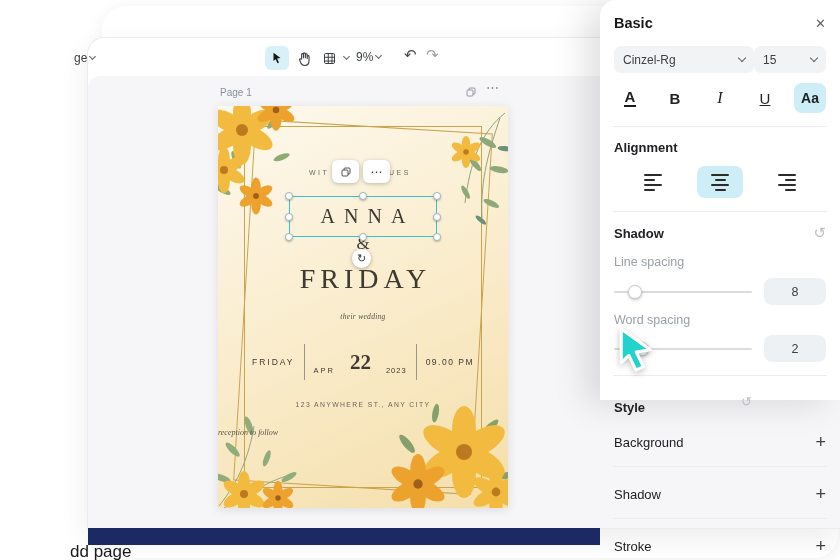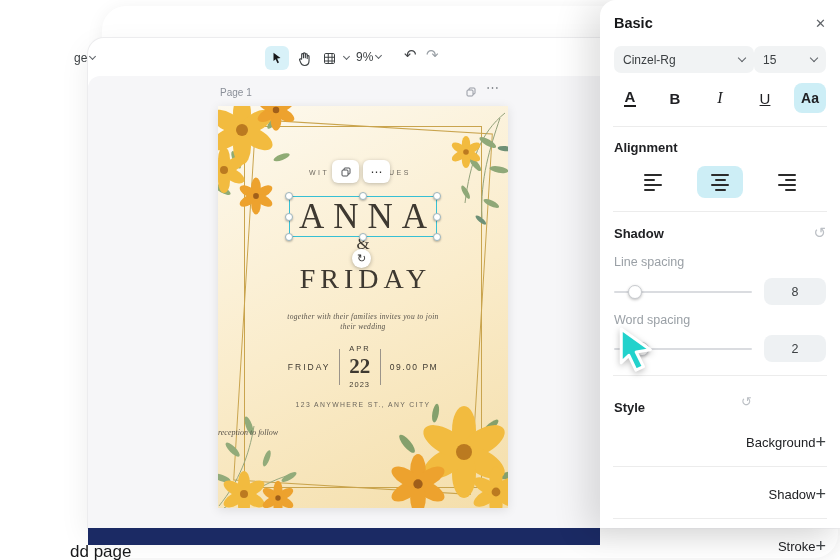--- a/index.html
+++ b/index.html
@@ -47,52 +47,52 @@
   .mini-btn{width:27px;height:23px;background:#fff;border-radius:6px;cursor:pointer;
     box-shadow:0 1px 4px rgba(0,0,0,.25);display:flex;align-items:center;justify-content:center}
   .mini-dots{font-size:12px;color:#333}
   .sel{position:absolute;left:71px;top:90px;width:148px;height:41px;border:1.6px solid #37c0d4;
     z-index:5;display:flex;align-items:center;justify-content:center;cursor:move}
   .handle{position:absolute;width:8px;height:8px;background:#fff;border:1px solid #9fb6bd;
     border-radius:50%;box-shadow:0 1px 2px rgba(0,0,0,.25);cursor:pointer}
   .h-tl{left:-5px;top:-5px}.h-tc{left:calc(50% - 4px);top:-5px}.h-tr{right:-5px;top:-5px}
   .h-ml{left:-5px;top:calc(50% - 4px)}.h-mr{right:-5px;top:calc(50% - 4px)}
   .h-bl{left:-5px;bottom:-5px}.h-bc{left:calc(50% - 4px);bottom:-5px}.h-br{right:-5px;bottom:-5px}
-  .name1{font-family:"Liberation Serif",serif;font-size:35px;letter-spacing:9px;color:#3e3931}
+  .name1{font-family:"Liberation Serif",serif;font-size:20px;letter-spacing:9px;color:#3e3931}
   .name1 span{margin-right:-9px}
   .amp{position:absolute;left:0;right:0;top:128px;text-align:center;z-index:4;
     font-family:"Liberation Serif",serif;font-size:17px;color:#3e3931}
   .rot{position:absolute;left:134px;top:143px;width:19px;height:19px;border-radius:50%;background:#fff;
     box-shadow:0 1px 4px rgba(0,0,0,.3);display:flex;align-items:center;justify-content:center;
     font-size:11px;color:#333;z-index:6;cursor:grab}
   .name2{position:absolute;left:0;right:0;top:157px;text-align:center;z-index:3;
     font-family:"Liberation Serif",serif;font-size:28px;letter-spacing:5px;color:#3e3931;cursor:text}
   .name2 span{margin-right:-5px}
   .inv{position:absolute;left:0;right:0;top:206px;text-align:center;z-index:3;cursor:text;
     font:italic 7.5px/10px "Liberation Serif",serif;color:#57524a;letter-spacing:.3px}
   .daterow{position:absolute;left:0;right:0;top:238px;display:flex;justify-content:center;
     align-items:center;gap:9px;color:#3e3931;z-index:3;cursor:text}
   .wd{font-size:8.5px;letter-spacing:2px}
   .vl{width:1px;height:36px;background:#9b948a}
-  .dcol{display:flex;flex-direction:column;align-items:flex-start;gap:1px}
+  .dcol{display:flex;align-items:flex-end;gap:15px}
   .mon{font-size:7.5px;letter-spacing:2px}
   .dnum{font-size:21px;font-weight:700;font-family:"Liberation Serif",serif}
   .yr{font-size:7.5px;letter-spacing:1px}
   .tm{font-size:8.5px;letter-spacing:1.5px}
   .addr{position:absolute;left:0;right:0;top:295px;text-align:center;z-index:3;cursor:text;
     font-size:6.8px;letter-spacing:1.4px;color:#6b665c}
   .recep{position:absolute;left:0;right:0;top:322px;text-align:left;z-index:3;cursor:text;
     font:italic 8px "Liberation Serif",serif;color:#57524a}
 
   
   .navy{position:absolute;left:88px;top:528px;width:512px;height:17px;background:#1b2a64;z-index:2}
   .addpage{position:absolute;left:70px;top:542px;font-size:17px;color:#17181a;z-index:2;cursor:pointer}
 
   
-  .panel{position:absolute;left:600px;top:0;width:240px;height:528px;background:#fff;z-index:10;
+  .panel{position:absolute;left:600px;top:0;width:240px;height:400px;background:#fff;z-index:10;
     border-radius:16px 0 0 0;box-shadow:-14px 4px 34px rgba(0,0,0,.12);padding:12px 14px 0}
   .p-header{display:flex;justify-content:space-between;align-items:center;height:22px}
   .p-title{font-size:14.5px;font-weight:700;color:#17181a}
   .close{font-size:13px;color:#5f6368;cursor:pointer}
   .font-row{display:flex;margin-top:12px}
   .pill{height:27px;background:#f1f3f4;border-radius:7px;display:flex;align-items:center;
     justify-content:space-between;padding:0 9px;font-size:12px;color:#3c4043;cursor:pointer}
   .pill.family{flex:1}
   .pill.size{width:72px}
   .chev{width:6px;height:6px;border-left:1.4px solid #5f6368;border-bottom:1.4px solid #5f6368;
@@ -124,21 +124,21 @@
   .gray-label{margin-top:13px;font-size:12.5px;color:#9aa0a6}
   .slider-row{display:flex;align-items:center;gap:12px;margin-top:9px}
   .slider{flex:1;position:relative;height:14px;cursor:pointer}
   .track{position:absolute;left:0;right:0;top:6px;height:2px;background:#dadce0;border-radius:1px}
   .knob{position:absolute;top:0;width:14px;height:14px;background:#fff;border:1px solid #c8cbcf;
     border-radius:50%;box-shadow:0 1px 3px rgba(0,0,0,.25);cursor:grab}
   .value-box{width:62px;height:27px;background:#eef1f3;border-radius:8px;display:flex;cursor:text;
     align-items:center;justify-content:center;font-size:12.5px;color:#3c4043}
   .style-head{display:flex;align-items:center;margin-top:12px}
   .style-head .reset{margin-left:96px;font-size:13px}
-  .prop-row{display:flex;justify-content:flex-end;align-items:center;font-size:13px;color:#202124}
+  .prop-row{display:flex;justify-content:space-between;align-items:center;font-size:13px;color:#202124}
   .row-bg{margin-top:17px}.row-sh{margin-top:17px}.row-st{margin-top:17px}
   .plus{font-size:18px;font-weight:300;color:#3c4043;cursor:pointer}
 
   
   .teal-cursor{position:absolute;left:612px;top:326px;z-index:30;
     filter:drop-shadow(0 2px 3px rgba(0,0,0,.25))}
 </style>
 </head>
 <body>
 
@@ -305,21 +305,20 @@
 
         <div class="amp">&amp;</div>
         <div class="rot">
           <span>↻</span>
         </div>
         <div class="name2">
           <span>FRIDAY</span>
         </div>
 
         <div class="inv">
-          <div>together with their families invites you to join</div>
           <div>their wedding</div>
         </div>
 
         <div class="daterow">
           <span class="wd">FRIDAY</span>
           <span class="vl"></span>
           <span class="dcol">
             <span class="mon">APR</span>
             <span class="dnum">22</span>
             <span class="yr">2023</span>

